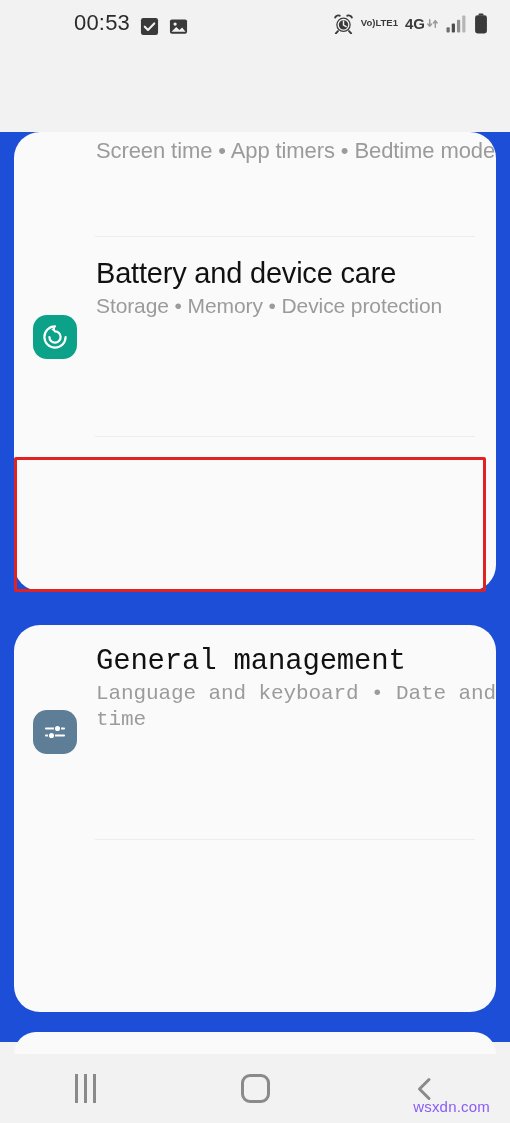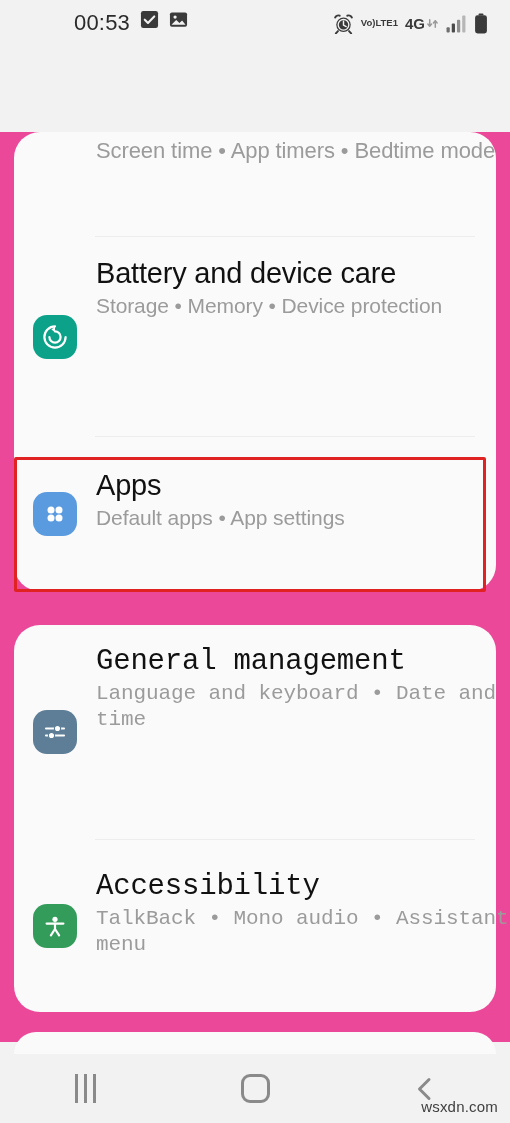--- a/index.html
+++ b/index.html
@@ -9,21 +9,21 @@
     font-family:"Liberation Sans", sans-serif;
     overflow:hidden;
   }
   .phone { position:relative; width:510px; height:1123px; background:#f2f2f2; }
 
   
   .status-bar {
     position:absolute; top:0; left:0; width:510px; height:46px;
     display:flex; align-items:center; background:#f2f2f2;
   }
-  .status-left { display:flex; align-items:flex-start; gap:10px; margin-left:74px; }
+  .status-left { display:flex; align-items:flex-end; gap:10px; margin-left:74px; }
   .status-time { font-size:22px; color:#2b2b2b; letter-spacing:.2px; }
   .status-right {
     position:absolute; right:22px; top:0; height:46px;
     display:flex; align-items:center; gap:7px;
   }
   .ic { display:block; }
   .volte { display:flex; flex-direction:row; align-items:center; line-height:1;
            font-size:9.5px; color:#3a3a3a; font-weight:bold; }
   .volte span { display:block; }
   .g4 { display:flex; align-items:center; gap:1px; }
@@ -33,21 +33,21 @@
   
   .header {
     position:absolute; top:46px; left:0; width:510px; height:86px;
     background:#f2f2f2; display:flex; align-items:center;
   }
   .header-title { margin-left:36px; font-size:33px; color:#171717; letter-spacing:-.3px; }
   .header-search { position:absolute; right:34px; top:50%; transform:translateY(-50%);
                    width:40px; height:40px; display:flex; align-items:center; justify-content:center; }
 
   
-  .scroll { position:absolute; top:132px; left:0; width:510px; height:910px; background:#ec4899;padding-left:12px; }
+  .scroll { position:absolute; top:132px; left:0; width:510px; height:910px; background:#1d4ed8;padding-left:12px; }
 
   .card { position:absolute; left:14px; width:482px; background:#fafafa; border-radius:26px; }
   .card.c1 { top:0;   height:459px; border-top-left-radius:26px; border-top-right-radius:26px; }
   .card.c2 { top:481; }
 
   .row { position:relative; }
   .row-icon {
     position:absolute; left:19px; top:50%; transform:translateY(-50%);
     width:44px; height:44px; border-radius:14px;
     display:flex; align-items:center; justify-content:center;
@@ -73,22 +73,22 @@
   .navbar {
     position:absolute; bottom:0; left:0; width:510px; height:69px;
     background:#f2f2f2; display:flex; align-items:center; justify-content:space-around;
   }
   .nav-btn { width:80px; height:56px; display:flex; align-items:center; justify-content:center; }
   .recents { display:flex; gap:6px; }
   .recents i { display:block; width:3px; height:29px; background:#8a8a8a; }
   .home-sq { width:29px; height:29px; border:3px solid #8a8a8a; border-radius:9px; }
 
   .watermark {
-    position:absolute; right:12px; bottom:8px;
-    font-size:15px; color:#404040; letter-spacing:.2px;
+    position:absolute; right:20px; bottom:8px;
+    font-size:15px; color:#8b5cf6; letter-spacing:.2px;
   }
 </style>
 </head>
 <body>
 
 <div class="phone">
 
   <div class="status-bar">
     <div class="status-left">
       <span class="status-time">00:53</span>
@@ -172,34 +172,20 @@
             <path d="M15 4.4 L11.4 7.6 L15 10.2 Z" fill="#ffffff"></path>
           </svg>
         </div>
         <div class="row-body" style="position:absolute; top:21px; left:0; width:100%;">
           <div class="row-title">Battery and device care</div>
           <div class="row-sub">Storage • Memory • Device protection</div>
         </div>
         <div class="divider" style="top:199px;"></div>
       </div>
 
-      <div class="row" style="height:154px;">
-        <div class="row-icon" style="background:#5a9be0;">
-          <svg width="28" height="28" viewBox="0 0 28 28">
-            <circle cx="10" cy="10" r="3.5" fill="#ffffff"></circle>
-            <circle cx="18" cy="10" r="3.5" fill="#ffffff"></circle>
-            <circle cx="10" cy="18" r="3.5" fill="#ffffff"></circle>
-            <circle cx="18" cy="18" r="3.5" fill="#ffffff"></circle>
-          </svg>
-        </div>
-        <div class="row-body" style="position:absolute; top:33px; left:0; width:100%;">
-          <div class="row-title">Apps</div>
-          <div class="row-sub">Default apps • App settings</div>
-        </div>
-      </div>
     </div>
 
     <div class="highlight" style="left:14px; top:325px; width:472px; height:135px;"></div>
 
     <div class="card c2" style="top:493px; height:387px;font-family:Liberation Mono, monospace;">
 
       <div class="row" style="height:214px;">
         <div class="row-icon" style="background:#5d7e96;">
           <svg width="28" height="28" viewBox="0 0 28 28">
             <path d="M5 10.5 H23" stroke="#ffffff" stroke-width="2.1" stroke-linecap="round"></path>
@@ -208,33 +194,20 @@
             <circle cx="10.5" cy="17.5" r="3.1" fill="#ffffff" stroke="#5d7e96" stroke-width="1.1"></circle>
           </svg>
         </div>
         <div class="row-body" style="position:absolute; top:21px; left:0; width:100%;">
           <div class="row-title">General management</div>
           <div class="row-sub">Language and keyboard • Date and time</div>
         </div>
         <div class="divider" style="top:214px;"></div>
       </div>
 
-      <div class="row" style="height:173px;">
-        <div class="row-icon" style="background:#349c5a;">
-          <svg width="28" height="28" viewBox="0 0 28 28">
-            <circle cx="14" cy="7.3" r="2.6" fill="#ffffff"></circle>
-            <path d="M5.6 11.6 H22.4" stroke="#ffffff" stroke-width="2.2" stroke-linecap="round"></path>
-            <path d="M14 11.6 V17 M14 17 L9.9 23.3 M14 17 L18.1 23.3" stroke="#ffffff" stroke-width="2.2" fill="none" stroke-linecap="round" stroke-linejoin="round"></path>
-          </svg>
-        </div>
-        <div class="row-body" style="position:absolute; top:32px; left:0; width:100%;">
-          <div class="row-title">Accessibility</div>
-          <div class="row-sub">TalkBack • Mono audio • Assistant menu</div>
-        </div>
-      </div>
     </div>
   </div>
 
   <div class="bottom-card"></div>
 
   <div class="navbar">
     <div class="nav-btn">
       <span class="recents">
           <i></i>
           <i></i>

